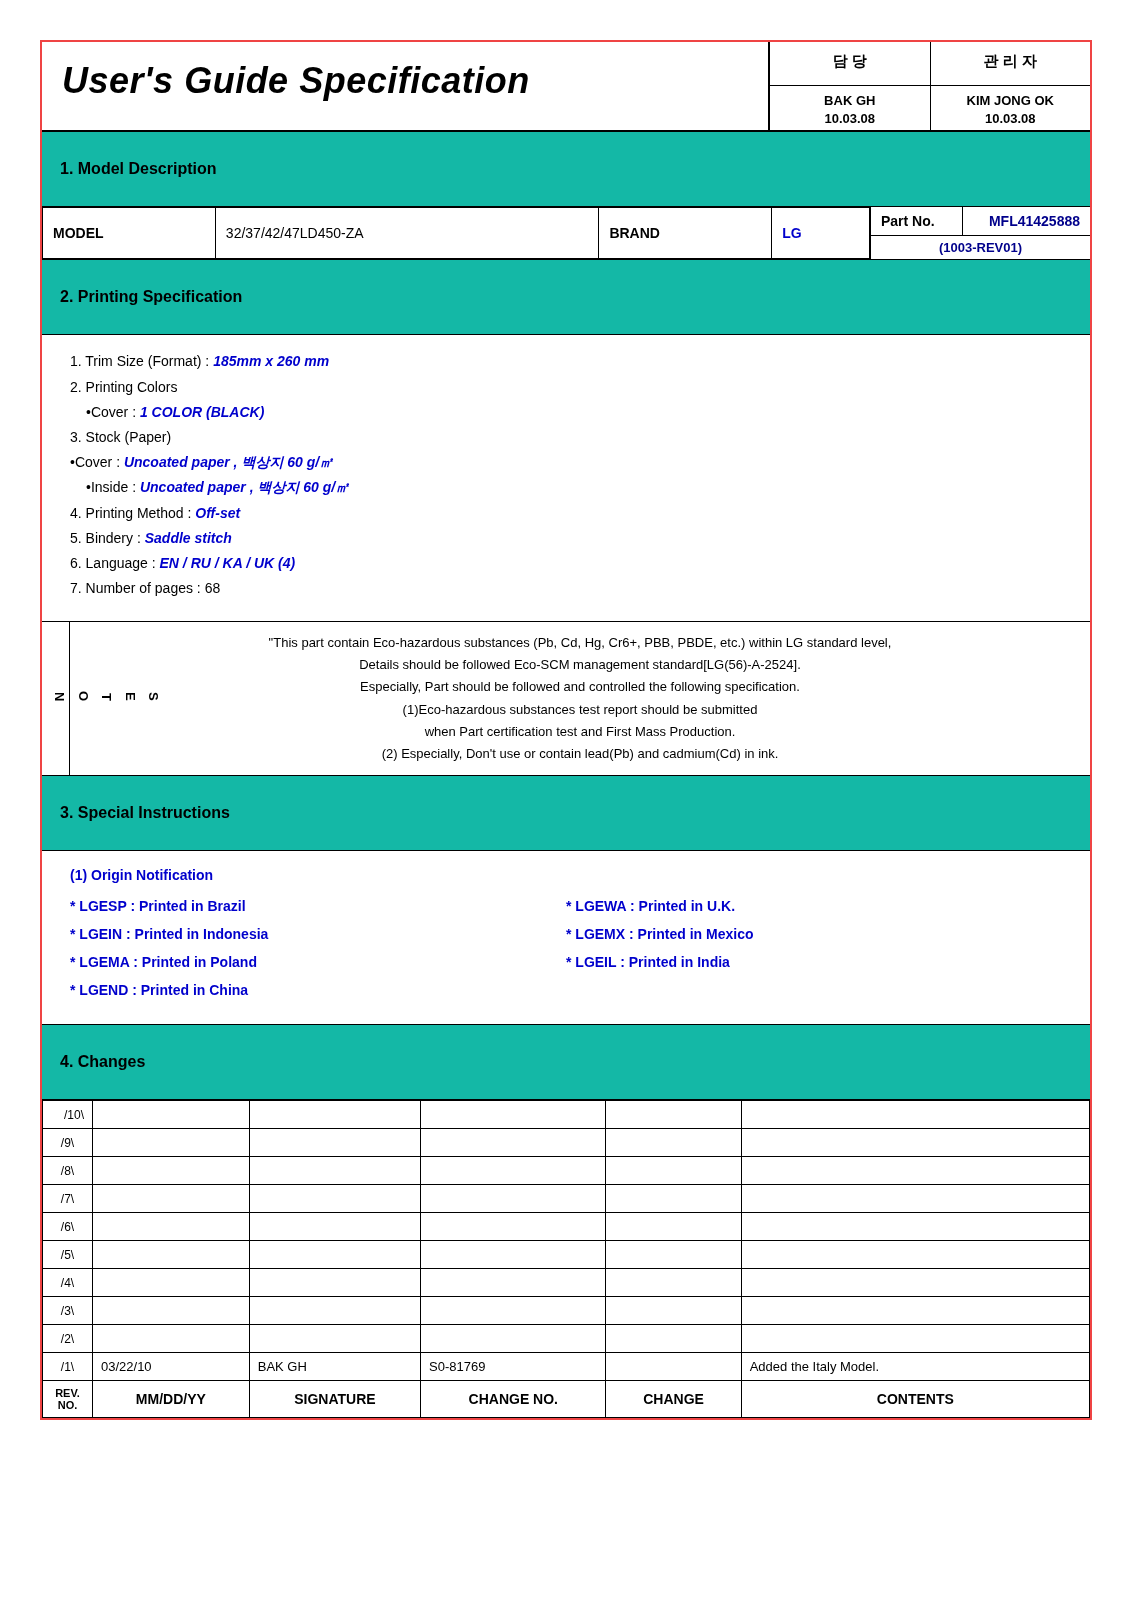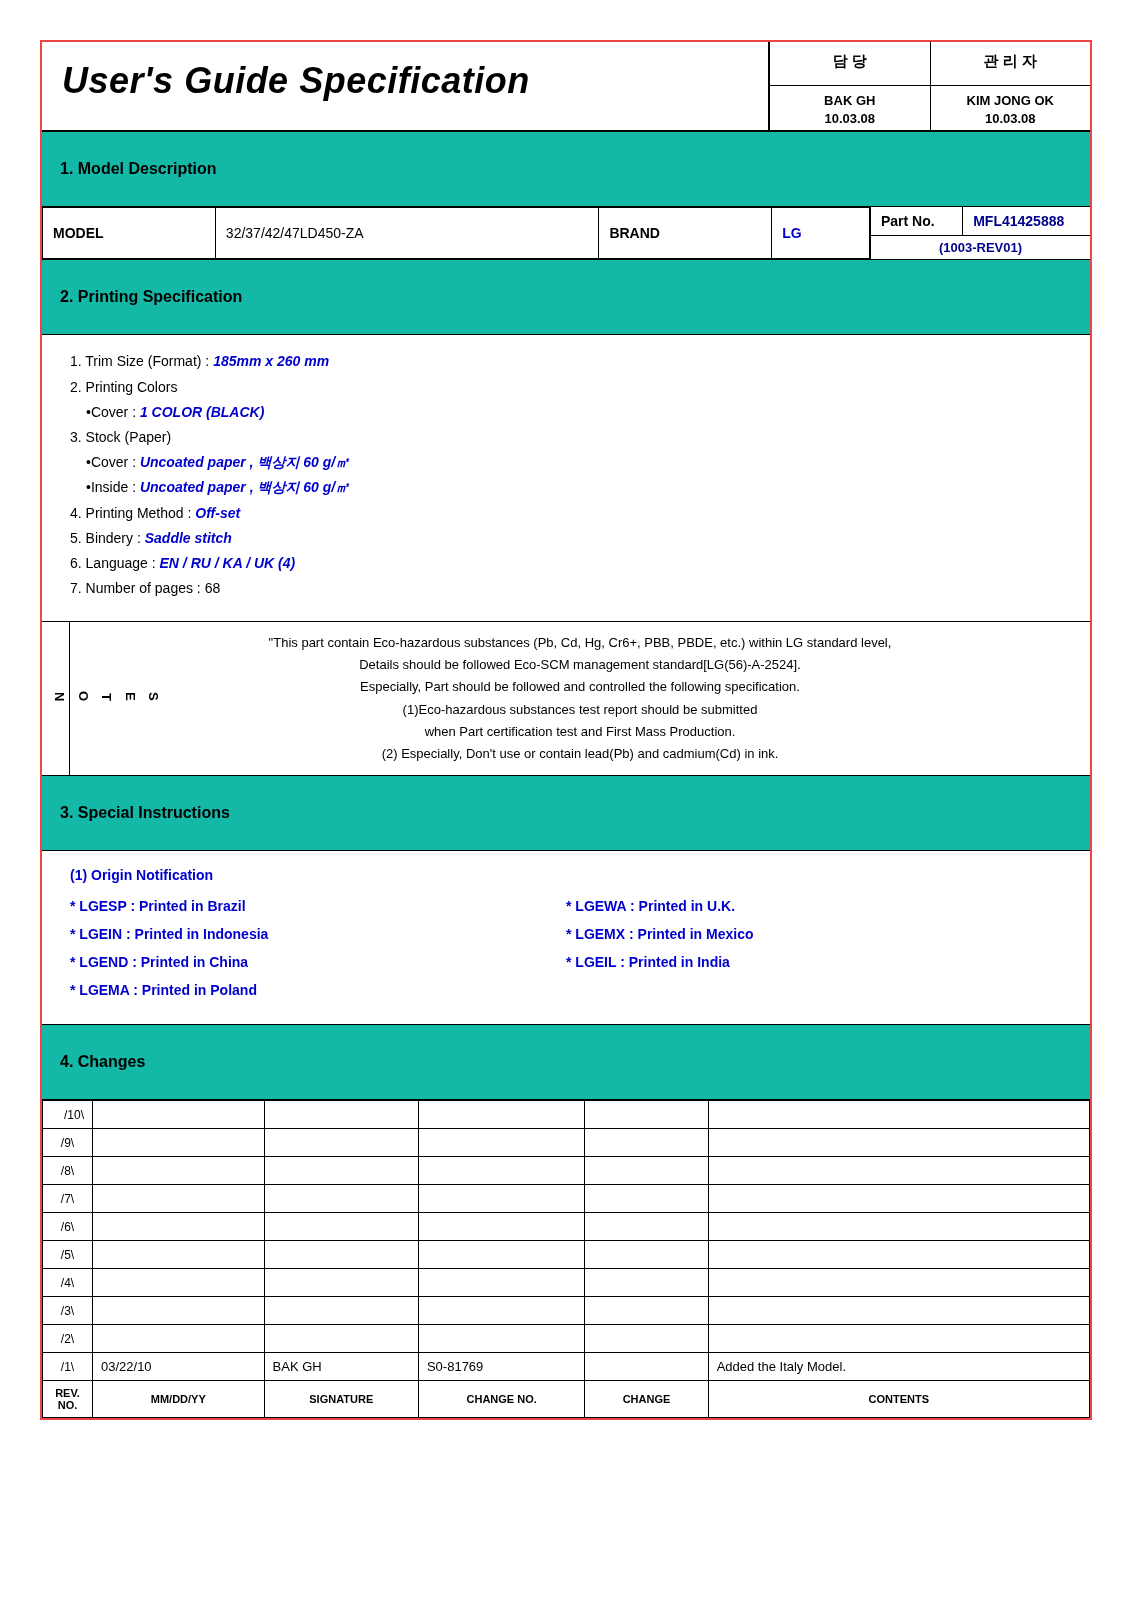--- a/index.html
+++ b/index.html
@@ -110,21 +110,21 @@
       font-weight: bold;
       font-size: 14px;
       border-right: 1px solid #000;
       flex: 1;
     }
     .part-no-value {
       padding: 6px 10px;
       font-size: 14px;
       font-weight: bold;
       flex: 1.5;
-      text-align: left;
+      text-align: right;
     }
     .part-rev {
       padding: 4px 10px;
       font-size: 13px;
       text-align: center;
     }
 
     
     .section2-content {
       padding: 14px 28px 20px 28px;
@@ -183,21 +183,21 @@
     }
     .changes-table .rev-cell {
       width: 50px;
       text-align: center;
     }
     .changes-table .footer-row td {
       font-weight: bold;
       background: #fff;
       text-align: center;
       padding: 6px 8px;
-      font-size: 11px;
+      font-size: 14px;
     }
     
     .tri-cell {
       text-align: center;
       vertical-align: middle;
       font-size: 12px;
     }
   </style>
 </head>
 <body>
@@ -249,21 +249,21 @@
   <div class="section-bar">
     <span>2.    Printing Specification</span>
   </div>
 
   <div class="section2-content">
 
   <div style="margin-left: 0px;"><span>1. Trim Size (Format) : </span><span style="color: rgb(0, 0, 204); font-style: italic; font-weight: bold;">185mm x 260 mm</span></div>
       <div style="margin-left: 0px;">2. Printing Colors</div>
       <div style="margin-left: 16px;"><span>  •Cover : </span><span style="color: rgb(0, 0, 204); font-style: italic; font-weight: bold;">1 COLOR (BLACK)</span></div>
       <div style="margin-left: 0px;">3. Stock (Paper)</div>
-      <div style="margin-left: 16px;"><span>  •Cover : </span><span style="color: rgb(0, 0, 204); font-style: italic; font-weight: bold;">Uncoated paper , 백상지 60 g/㎡</span></div>
+      <div style=""><span>  •Cover : </span><span style="color: rgb(0, 0, 204); font-style: italic; font-weight: bold;">Uncoated paper , 백상지 60 g/㎡</span></div>
       <div style="margin-left: 16px;"><span>  •Inside : </span><span style="color: rgb(0, 0, 204); font-style: italic; font-weight: bold;">Uncoated paper , 백상지 60 g/㎡</span></div>
       <div style="margin-left: 0px;"><span>4. Printing Method : </span><span style="color: rgb(0, 0, 204); font-style: italic; font-weight: bold;">Off-set</span></div>
       <div style="margin-left: 0px;"><span>5. Bindery  : </span><span style="color: rgb(0, 0, 204); font-style: italic; font-weight: bold;">Saddle stitch</span></div>
       <div style="margin-left: 0px;"><span>6. Language : </span><span style="color: rgb(0, 0, 204); font-style: italic; font-weight: bold;">EN / RU / KA / UK (4)</span></div>
       <div style="margin-left: 0px;">7. Number of pages : 68</div>
     </div>
 
   <div class="notes-row">
     <div class="notes-label" style="white-space:pre-line; writing-mode: vertical-lr; text-orientation: mixed; font-size:13px; font-weight:bold; letter-spacing:4px;">N<br>O<br>T<br>E<br>S</div>
     <div class="notes-content">
@@ -278,22 +278,22 @@
 
   <div class="section-bar">
     <span>3.    Special Instructions</span>
   </div>
   <div class="section3-content">
     <div style="color:#0000cc; font-weight:bold; margin-bottom:4px;">(1) Origin Notification</div>
     <div class="origin-cols">
       <div class="origin-col">
           <div style="color: rgb(0, 0, 204); font-weight: bold;">* LGESP : Printed in Brazil</div>
           <div style="color: rgb(0, 0, 204); font-weight: bold;">* LGEIN : Printed in Indonesia</div>
+          <div style="color: rgb(0, 0, 204); font-weight: bold;">* LGEMA : Printed in Poland</div>
           <div style="color: rgb(0, 0, 204); font-weight: bold;">* LGEND : Printed in China</div>
-          <div style="color: rgb(0, 0, 204); font-weight: bold;">* LGEMA : Printed in Poland</div>
         </div>
       <div class="origin-col">
           <div style="color: rgb(0, 0, 204); font-weight: bold;">* LGEWA : Printed in U.K.</div>
           <div style="color: rgb(0, 0, 204); font-weight: bold;">* LGEMX : Printed in Mexico</div>
           <div style="color: rgb(0, 0, 204); font-weight: bold;">* LGEIL : Printed in India</div>
         </div>
     </div>
   </div>
 
   <div class="section-bar">

